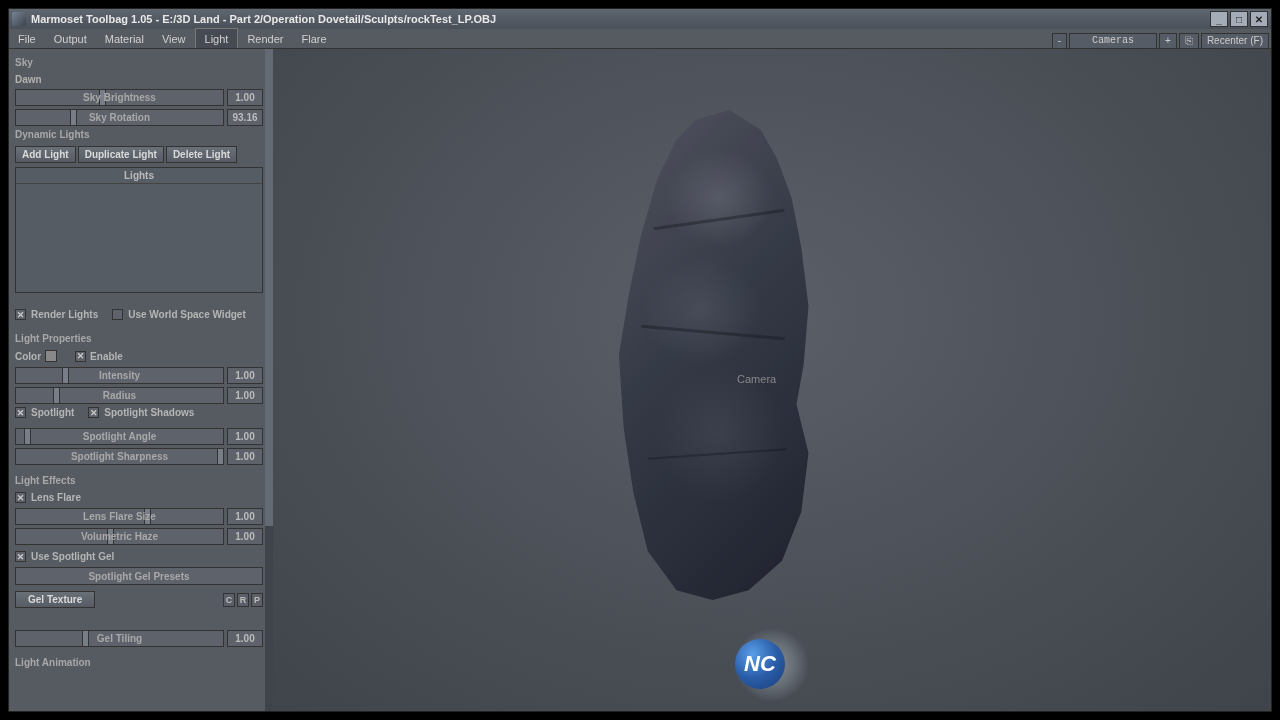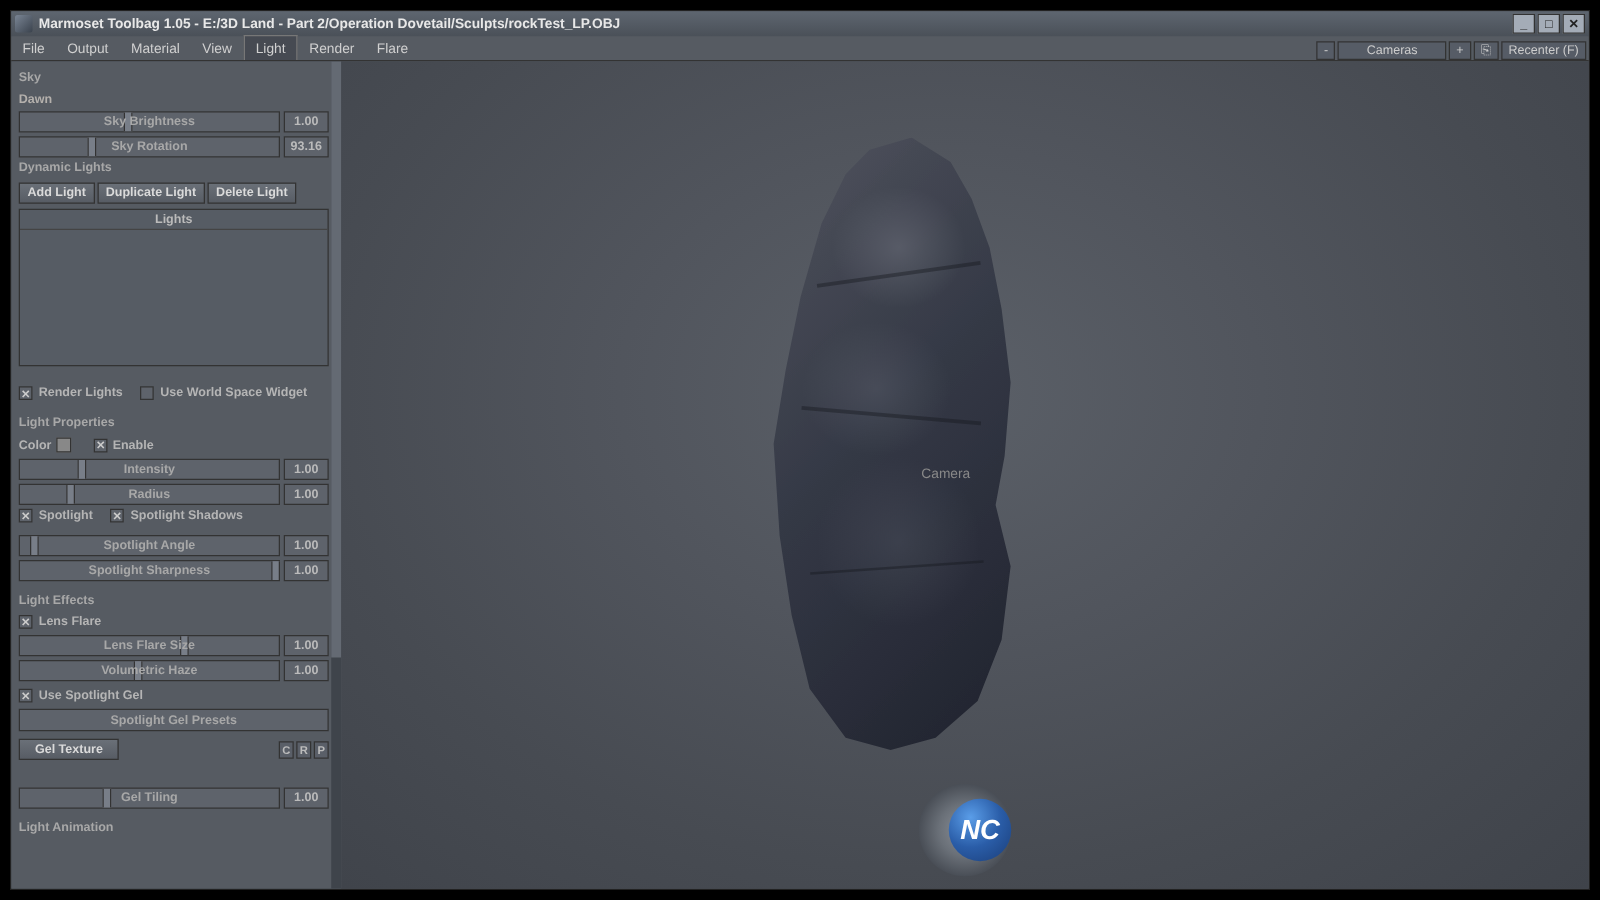--- a/index.html
+++ b/index.html
@@ -8,21 +8,21 @@
 .titlebar { height: 20px; background: linear-gradient(#5e6670, #4a5058); display: flex; align-items: center; padding: 0 3px; color: #e8e8e8; font-size: 11px; font-weight: bold; }
 .titlebar-icon { width: 14px; height: 14px; background: linear-gradient(135deg, #7a8594, #3a424d); margin-right: 5px; border-radius: 2px; }
 .titlebar-btns { margin-left: auto; display: flex; gap: 2px; }
 .tb-btn { width: 18px; height: 16px; background: #a4acb7; border: 1px solid #333; display: flex; align-items: center; justify-content: center; font-size: 10px; cursor: pointer; color: #222; font-weight: bold; }
 .menubar { height: 20px; background: #565b62; display: flex; align-items: stretch; border-bottom: 1px solid #333; position: relative; }
 .menu-item { padding: 0 9px; color: #d0d0d0; font-size: 11px; display: flex; align-items: center; cursor: pointer; }
 .menu-item.active { background: #464a52; border-top: 1px solid #777; border-left: 1px solid #777; border-right: 1px solid #777; margin-top: -1px; }
 .menu-right { position: absolute; right: 2px; top: 4px; display: flex; flex-direction: column; gap: 2px; align-items: flex-end; }
 .cam-row { display: flex; gap: 2px; }
 .cam-btn { background: #565c66; border: 1px solid #333; color: #ccc; font-size: 10px; padding: 1px 5px; cursor: pointer; }
-.cam-btn.wide { padding: 1px 22px; }
+.cam-btn.wide { padding: 1px 22px; font-family: Liberation Mono, monospace; }
 .default-lbl { color: #b0b0b0; font-size: 10px; padding-right: 155px; text-align: left; width: 100%; padding-left: 18px; }
 .content { flex: 1; display: flex; overflow: hidden; }
 .sidebar { width: 264px; background: #565b62; overflow-y: auto; position: relative; font-weight: bold; }
 .scrollbar-track { position: absolute; right: 0; top: 0; bottom: 0; width: 8px; background: #3f444b; }
 .scrollbar-thumb { position: absolute; right: 0; top: 0; width: 8px; height: 72%; background: #646a73; }
 .sidebar-inner { padding: 4px 10px 4px 6px; }
 .section-label { color: #a8a8a8; font-size: 10px; margin: 4px 0 6px 0; }
 .btn-row { display: flex; gap: 2px; margin-bottom: 4px; }
 .ui-btn { background: linear-gradient(#6a7078, #575c64); border: 1px solid #333; color: #dadada; font-size: 10px; padding: 2px 6px; cursor: pointer; text-align: center; }
 .ui-btn.active { background: linear-gradient(#7d6a68, #6a5856); }
@@ -46,21 +46,21 @@
 .rock-body { position: absolute; inset: 0; background: linear-gradient(135deg, #5a5d66 0%, #4c4f59 20%, #3e424d 45%, #353843 70%, #2d303a 90%); clip-path: polygon(38% 2%, 52% 0%, 65% 4%, 72% 10%, 78% 18%, 82% 28%, 85% 40%, 83% 52%, 80% 60%, 85% 70%, 82% 82%, 74% 92%, 60% 98%, 45% 100%, 30% 98%, 18% 90%, 12% 78%, 8% 65%, 6% 50%, 10% 38%, 15% 26%, 22% 14%, 30% 6%); filter: contrast(1.15); }
 .rock-face { position: absolute; background: radial-gradient(ellipse, rgba(110,114,125,0.5) 0%, rgba(45,48,58,0) 70%); }
 .rf1 { top: 8%; left: 25%; width: 45%; height: 20%; }
 .rf2 { top: 30%; left: 15%; width: 50%; height: 22%; background: radial-gradient(ellipse, rgba(95,99,111,0.4) 0%, rgba(45,48,58,0) 70%); }
 .rf3 { top: 52%; left: 20%; width: 55%; height: 28%; background: radial-gradient(ellipse, rgba(85,89,101,0.35) 0%, rgba(45,48,58,0) 70%); }
 .rock-crease { position: absolute; background: rgba(20,22,28,0.4); }
 .rc1 { top: 22%; left: 20%; width: 55%; height: 3px; transform: rotate(-8deg); }
 .rc2 { top: 45%; left: 15%; width: 60%; height: 3px; transform: rotate(5deg); }
 .rc3 { top: 70%; left: 18%; width: 58%; height: 2px; transform: rotate(-4deg); }
 .camera-lbl { position: absolute; top: 49%; left: 46.5%; color: #888; font-size: 11px; }
-.watermark { position: absolute; bottom: 10px; left: 50%; transform: translateX(-50%); width: 74px; height: 74px; border-radius: 50%; background: radial-gradient(circle, #8a8f97 0%, #6a7078 40%, #4a4f57 70%, #2a2e35 100%); display: flex; align-items: center; justify-content: flex-end; }
+.watermark { position: absolute; bottom: 10px; left: 50%; transform: translateX(-50%); width: 74px; height: 74px; border-radius: 50%; background: radial-gradient(circle, #8a8f97 0%, #6a7078 40%, #4a4f57 70%, #2a2e35 100%); display: flex; align-items: center; justify-content: flex-start; }
 .watermark-inner { width: 50px; height: 50px; border-radius: 50%; background: radial-gradient(circle at 35% 30%, #5a9de8 0%, #2a5da8 50%, #1a3d78 100%); display: flex; align-items: center; justify-content: center; color: #fff; font-size: 22px; font-weight: bold; font-style: italic; }
 </style>
 </head>
 <body>
 
 <div class="window">
   <div class="titlebar">
     <div class="titlebar-icon"></div>
     <span>Marmoset Toolbag 1.05 - E:/3D Land - Part 2/Operation Dovetail/Sculpts/rockTest_LP.OBJ</span>
     <div class="titlebar-btns">

